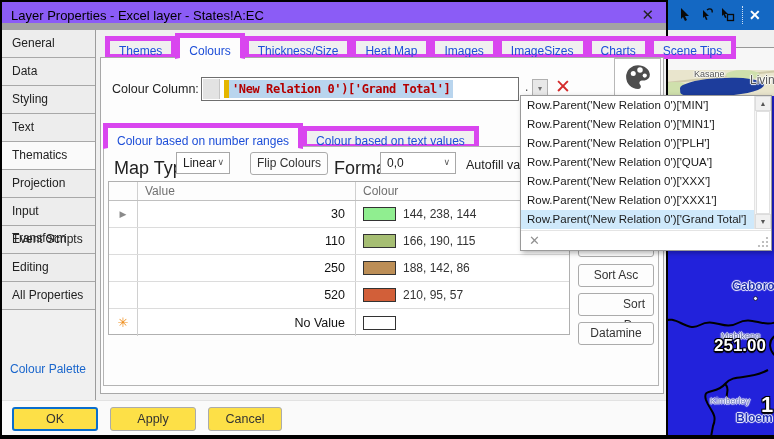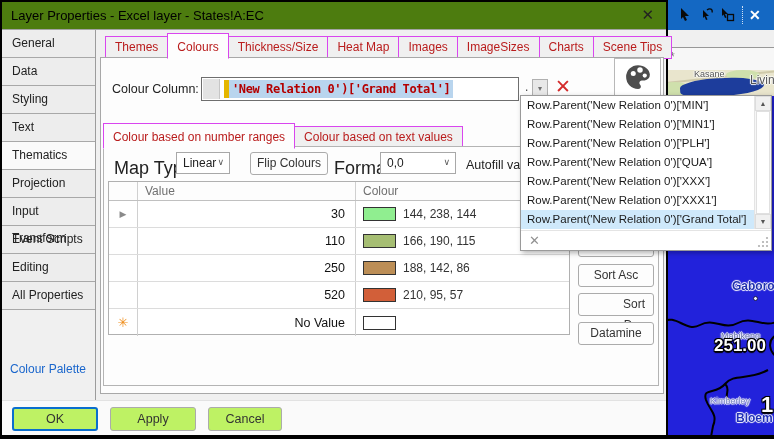--- a/index.html
+++ b/index.html
@@ -26,41 +26,41 @@
   .map-label{position:absolute;white-space:nowrap;}
   .halo{text-shadow:1px 0 1px #fff,-1px 0 1px #fff,0 1px 1px #fff,0 -1px 1px #fff;}
   .outlined{color:#fff;font-weight:bold;
             text-shadow:-1px -1px 0 #000,1px -1px 0 #000,-1px 1px 0 #000,1px 1px 0 #000,0 2px 1px #000;}
   .city-dot{position:absolute;width:5px;height:5px;border:1.5px solid #1a1a4a;border-radius:50%;background:#eef;}
   .borders-svg{position:absolute;left:0;top:0;width:108px;height:365px;}
 
   
   .dialog{position:absolute;left:0;top:0;width:668px;height:437px;background:#f0f0f0;
           border:2px solid #000;z-index:10;}
-  .titlebar{position:absolute;left:0;top:0;right:0;height:28px;background:#4d7c0f;border-bottom:1px solid #a3a3a3;}
+  .titlebar{position:absolute;left:0;top:0;right:0;height:28px;background:#8b5cf6;border-bottom:7px solid #a3a3a3;}
   .title{position:absolute;left:9px;top:6px;font-size:13px;color:#000;}
   .dlg-close{position:absolute;right:12px;top:4px;font-size:15px;color:#222;}
 
   .sidebar{position:absolute;left:0;top:28px;width:94px;height:372px;background:#f0f0f0;border-right:1px solid #9c9c9c;}
   .side-item{height:28px;line-height:27px;padding-left:10px;font-size:12px;color:#222;
              border-bottom:1px solid #a8a8a8;background:#ededed;}
   .side-item.active{background:#fafafa;}
   .palette-link{position:absolute;left:8px;top:332px;font-size:12px;color:#1a66cc;}
 
   .footer-bar{position:absolute;left:0;top:398px;right:0;height:35px;background:#fafafa;border-top:1px solid #e2e2e2;}
-  .btn{position:absolute;height:24px;background:#bef264;border:1px solid #ababab;border-radius:3px;
+  .btn{position:absolute;height:24px;background:#fde047;border:1px solid #ababab;border-radius:3px;
        font-size:12.5px;color:#333;text-align:center;line-height:22px;}
   .btn-ok{left:10px;top:6px;width:86px;border:2px solid #0a6ecd;line-height:20px;}
   .btn-apply{left:108px;top:6px;width:86px;}
   .btn-cancel{left:206px;top:6px;width:74px;}
 
   
   .tabs-row{position:absolute;left:103px;top:31px;height:26px;display:flex;align-items:flex-end;}
-  .tab{height:23px;padding:3px 9px 0;font-size:12px;color:#b91c1c;background:#f0f0f0;
-       border:1px solid #d946ef;margin-right:-1px;white-space:nowrap;}
+  .tab{height:23px;padding:3px 9px 0;font-size:12px;color:#1d4ed8;background:#f0f0f0;
+       border:5px solid #d946ef;margin-right:-1px;white-space:nowrap;}
   .tab.active{height:26px;padding-top:6px;background:#fdfdfd;border-bottom:1px solid #fdfdfd;position:relative;z-index:6;}
 
   .content-panel{position:absolute;left:98px;top:55px;width:564px;height:337px;background:#fdfdfd;border:1px solid #a8a8a8;}
 
   .cc-label{position:absolute;left:11px;top:24px;font-size:12.5px;color:#222;}
   .cc-field{position:absolute;left:100px;top:19px;width:318px;height:24px;background:#fff;border:1px solid #6e6e6e;
             display:flex;align-items:center;overflow:hidden;}
   .cc-greybtn{width:17px;height:20px;background:#e3e3e3;border-right:1px solid #c6c6c6;margin-left:1px;}
   .cc-caret{width:5px;height:18px;background:#e5b700;margin-left:4px;}
   .cc-value{font-family:"DejaVu Sans Mono",monospace;font-weight:bold;font-size:12px;color:#b40000;

